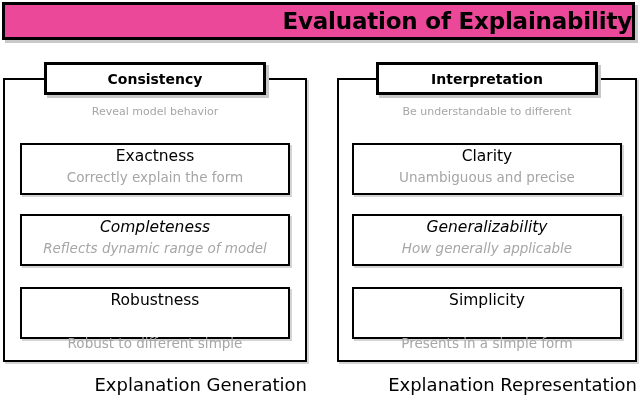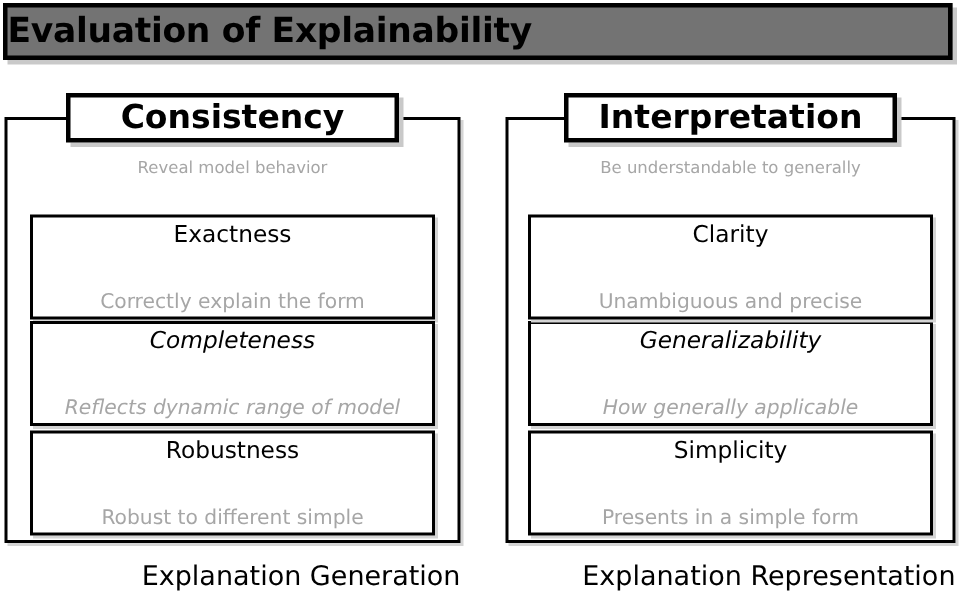--- a/index.html
+++ b/index.html
@@ -17,25 +17,25 @@
   }
   
   .title-box {
     position: absolute;
     left: 2px;
     top: 2px;
     width: 633px;
     height: 38px;
     box-sizing: border-box;
     border: 3px solid #000000;
-    background: #737373;
+    background: #ec4899;
     box-shadow: 3px 3px 0 #c9c9c9;
     display: flex;
     align-items: center;
-    justify-content: flex-start;
+    justify-content: flex-end;
   }
   .title-box span {
     font-size: 23px;
     font-weight: bold;
     color: #000000;
     letter-spacing: -0.2px;
     white-space: nowrap;
   }
   
   .column {
@@ -68,21 +68,21 @@
     box-sizing: border-box;
     border: 3px solid #000000;
     background: #ffffff;
     box-shadow: 3px 3px 0 #c9c9c9;
     display: flex;
     align-items: center;
     justify-content: center;
     z-index: 2;
   }
   .header-box span {
-    font-size: 22px;
+    font-size: 14px;
     font-weight: bold;
     color: #000000;
     white-space: nowrap;
   }
   .subtitle {
     position: absolute;
     left: 0;
     right: 0;
     top: 105px;
     text-align: center;
@@ -90,46 +90,46 @@
     color: #a6a6a6;
     white-space: nowrap;
     z-index: 1;
   }
   
   .item-box {
     position: absolute;
     left: 50%;
     transform: translateX(-50%);
     width: 270px;
-    height: 70px;
+    height: 52px;
     box-sizing: border-box;
     border: 2px solid #000000;
     background: #ffffff;
     box-shadow: 2px 2px 0 #d4d4d4;
     display: flex;
     flex-direction: column;
     align-items: center;
-    justify-content: space-between;
+    justify-content: flex-start;
     z-index: 1;
   }
   .item-box .item-name {
     font-size: 15.5px;
     color: #000000;
     line-height: 23px;
     white-space: nowrap;
   }
   .item-box .item-desc {
     font-size: 13.5px;
     color: #a6a6a6;
     line-height: 19px;
     white-space: nowrap;
   }
   .item-1 { top: 143px; }
   .item-2 { top: 214px; font-style: italic; }
-  .item-3 { top: 287px; }
+  .item-3 { top: 287px; gap: 22px; }
   
   .footer-label {
     position: absolute;
     left: 0;
     right: 0;
     top: 374px;
     text-align: right;
     font-size: 18px;
     color: #000000;
     white-space: nowrap;
@@ -165,21 +165,21 @@
     </div>
 
     <div class="footer-label">Explanation Generation</div>
   </div>
 
   <div class="column right">
     <div class="container-box"></div>
     <div class="header-box">
       <span>Interpretation</span>
     </div>
-    <div class="subtitle">Be understandable to generally</div>
+    <div class="subtitle">Be understandable to different</div>
 
     <div class="item-box item-2">
       <div class="item-name">Generalizability</div>
       <div class="item-desc">How generally applicable</div>
     </div>
     <div class="item-box item-1">
       <div class="item-name">Clarity</div>
       <div class="item-desc">Unambiguous and precise</div>
     </div>
     <div class="item-box item-3">

